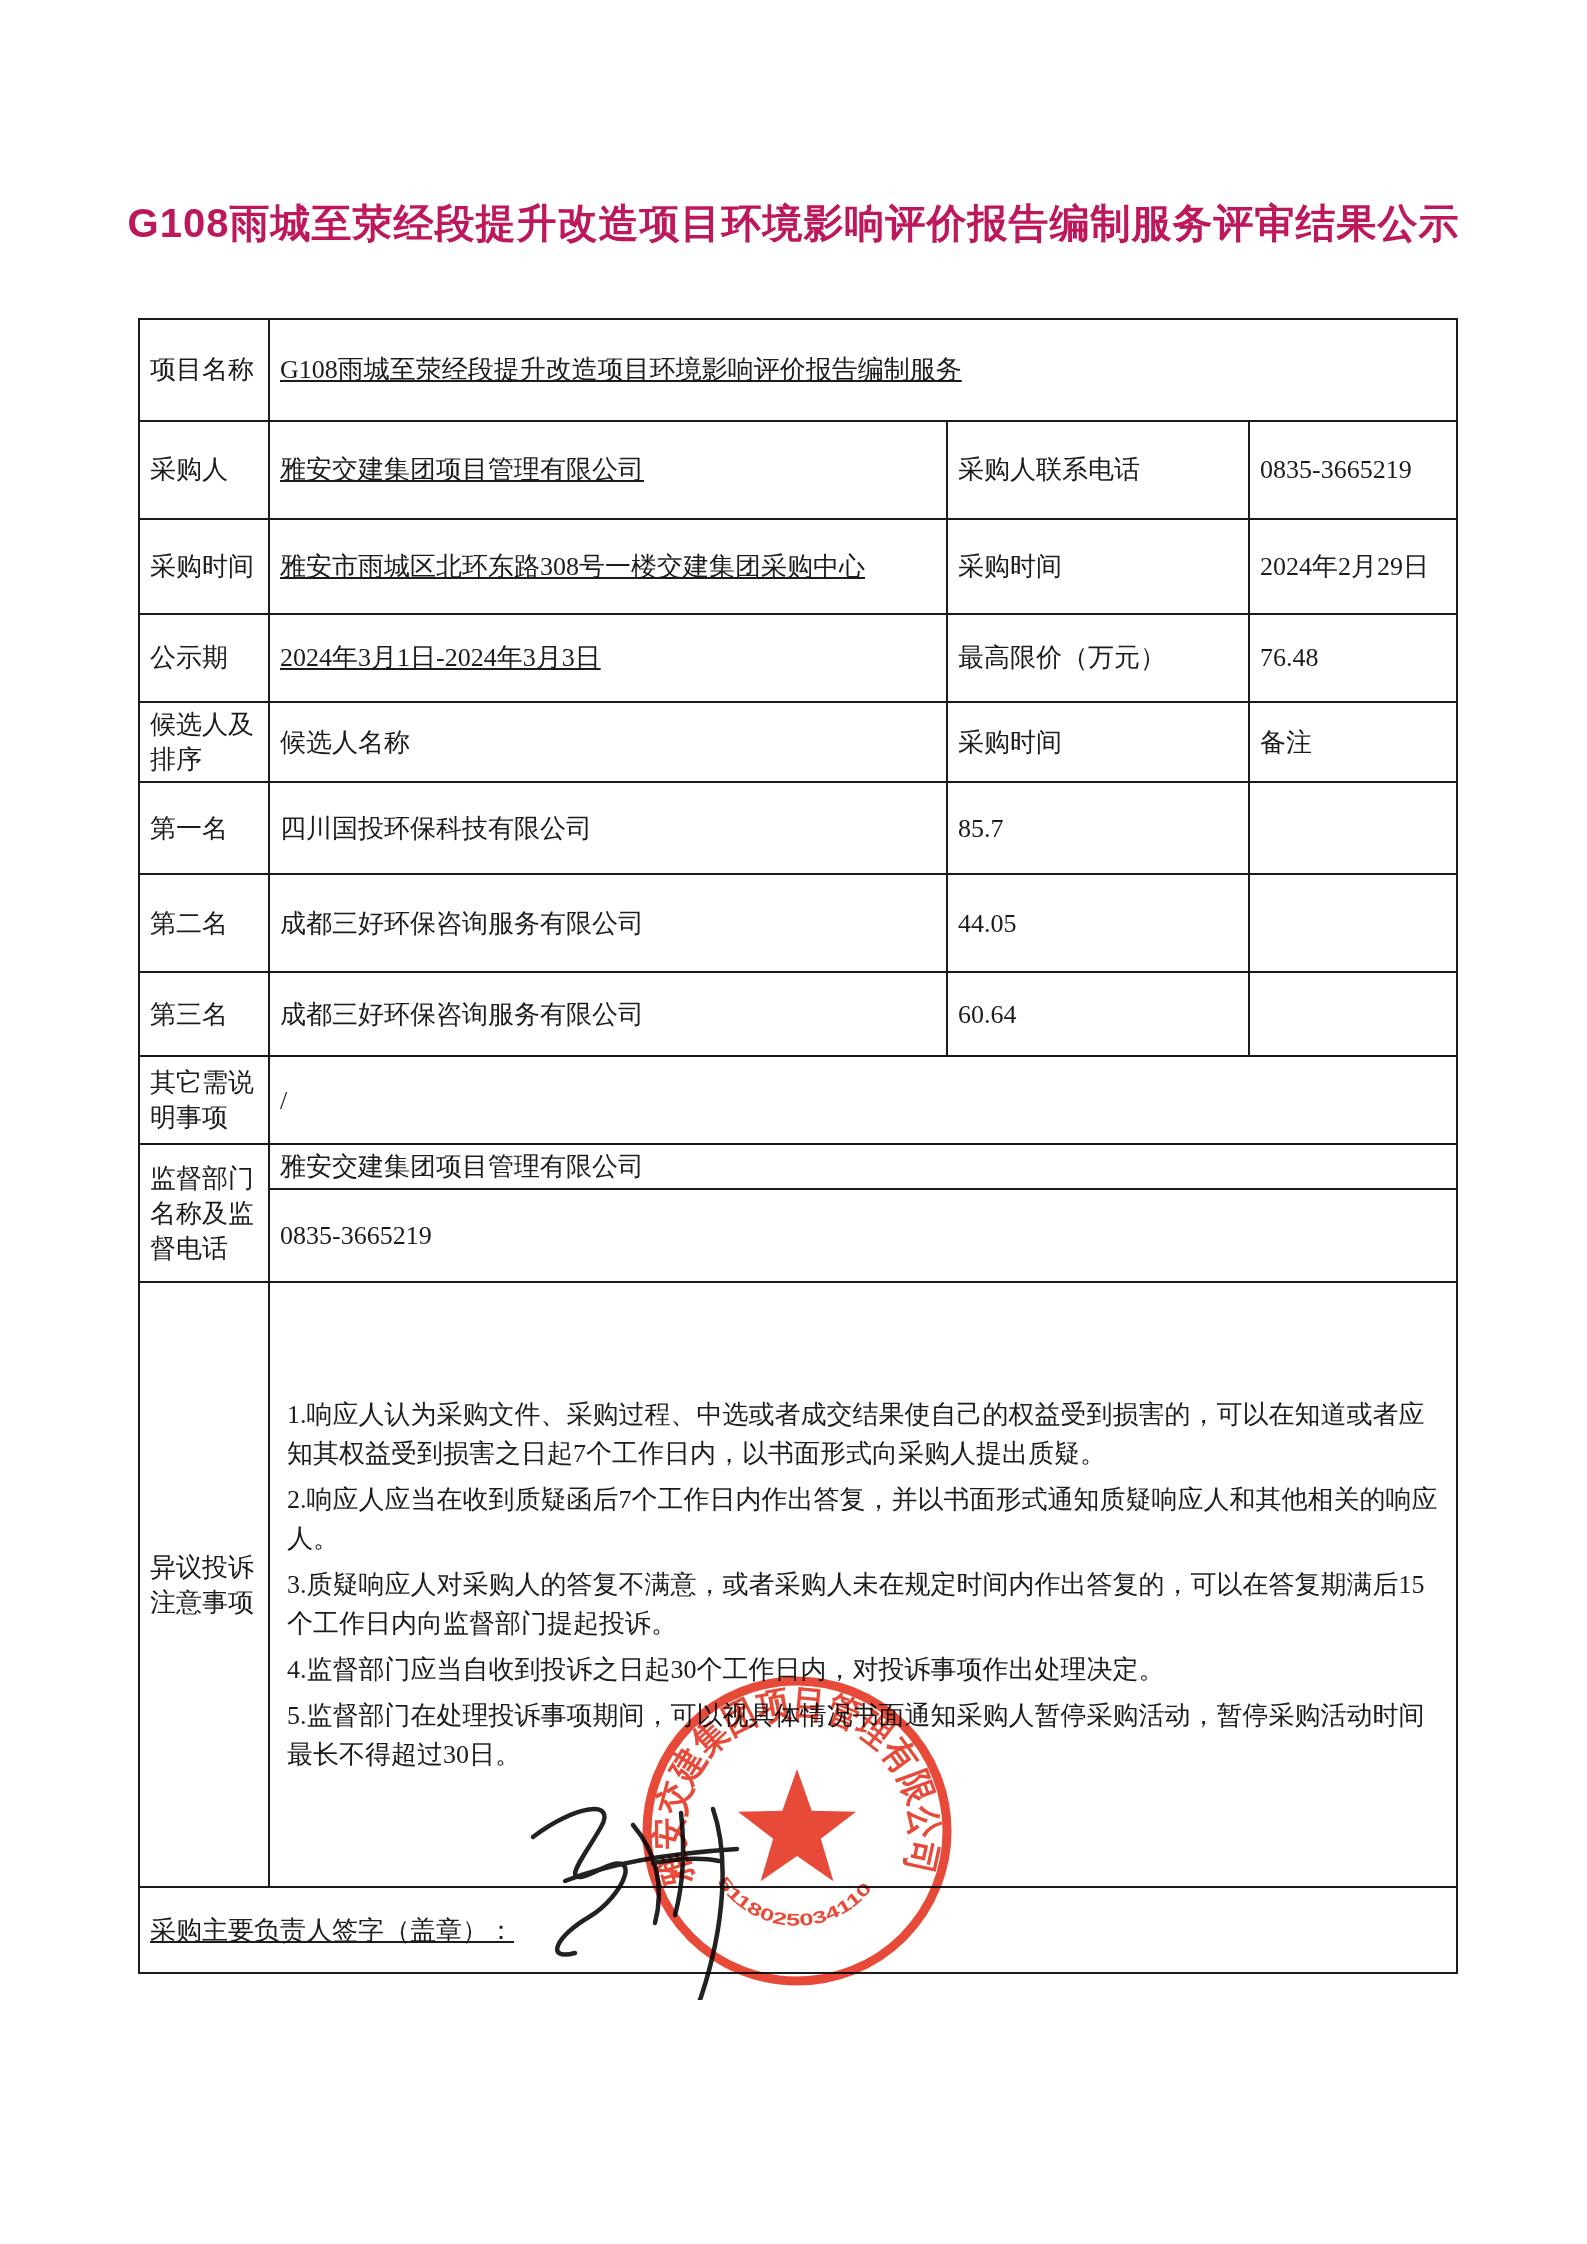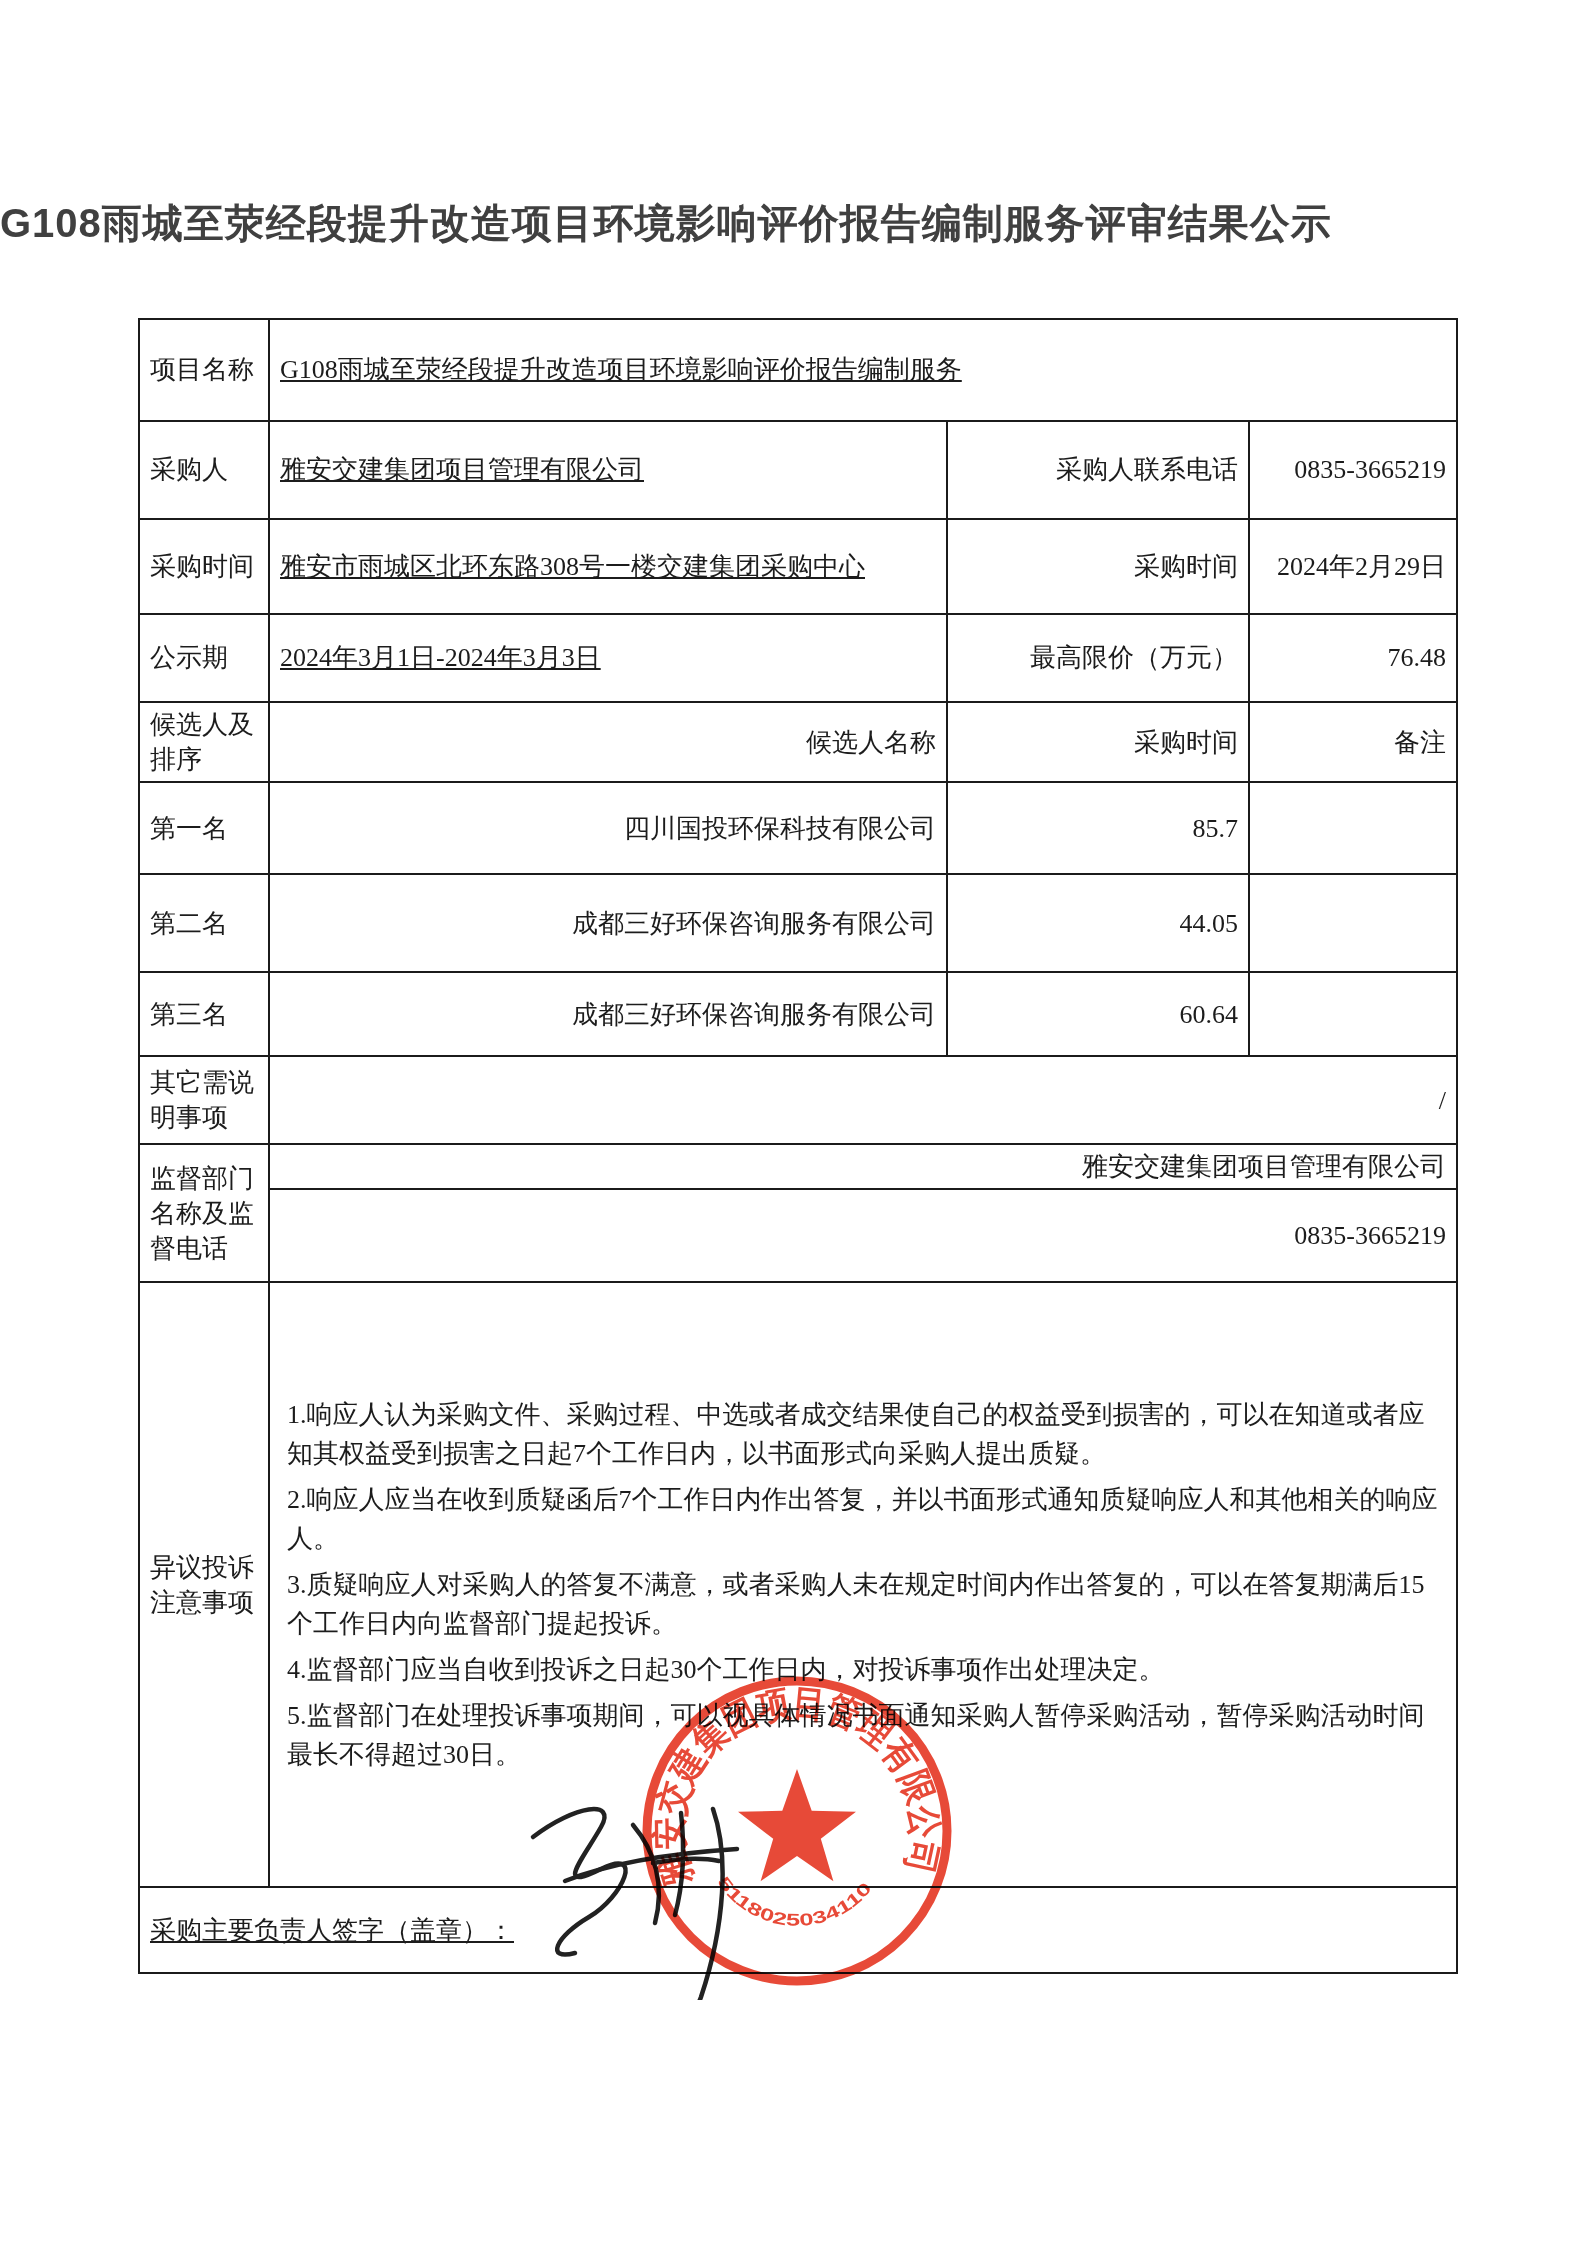--- a/index.html
+++ b/index.html
@@ -5,37 +5,38 @@
   html,body{margin:0;padding:0;}
   body{
     width:1587px;height:2244px;
     background:#ffffff;
     position:relative;
     font-family:"Liberation Serif","DejaVu Serif",serif;
     color:#1c1c1c;
   }
   .doc-title{
     position:absolute;left:0;top:196px;width:1587px;
+    text-align:center;
     font-family:"Liberation Sans","DejaVu Sans",sans-serif;
-    font-weight:bold;font-size:40px;letter-spacing:1px;color:#404040;
+    font-weight:bold;font-size:40px;letter-spacing:1px;color:#be185d;
   }
   table.main{
     position:absolute;left:138px;top:318px;
     width:1318px;table-layout:fixed;
     border-collapse:collapse;
   }
   table.main td{
     border:2.4px solid #1b1b1b;
     font-size:26px;line-height:1.35;
     vertical-align:middle;
     padding:4px 10px;
     overflow:hidden;
   }
   td.lab{padding:4px 4px 4px 7px;text-align:left;margin-left:12px;}
-  td.ctr{text-align:right;margin-left:36px;}
+  td.ctr{text-align:left;margin-left:36px;}
   td.lft{text-align:left;text-decoration:underline;}
   td.notes{padding:6px 14px;}
   .notes p{margin:7px;font-size:26px;line-height:39px;}
   .slash{font-size:28px;}
   .sig-label{font-size:27px;}
   
   .stamp{position:absolute;left:627px;top:1661px;width:340px;height:340px;
          mix-blend-mode:multiply;opacity:.93;z-index:5;}
   .signature{position:absolute;left:505px;top:1765px;width:310px;height:235px;
          z-index:6;mix-blend-mode:multiply;}

